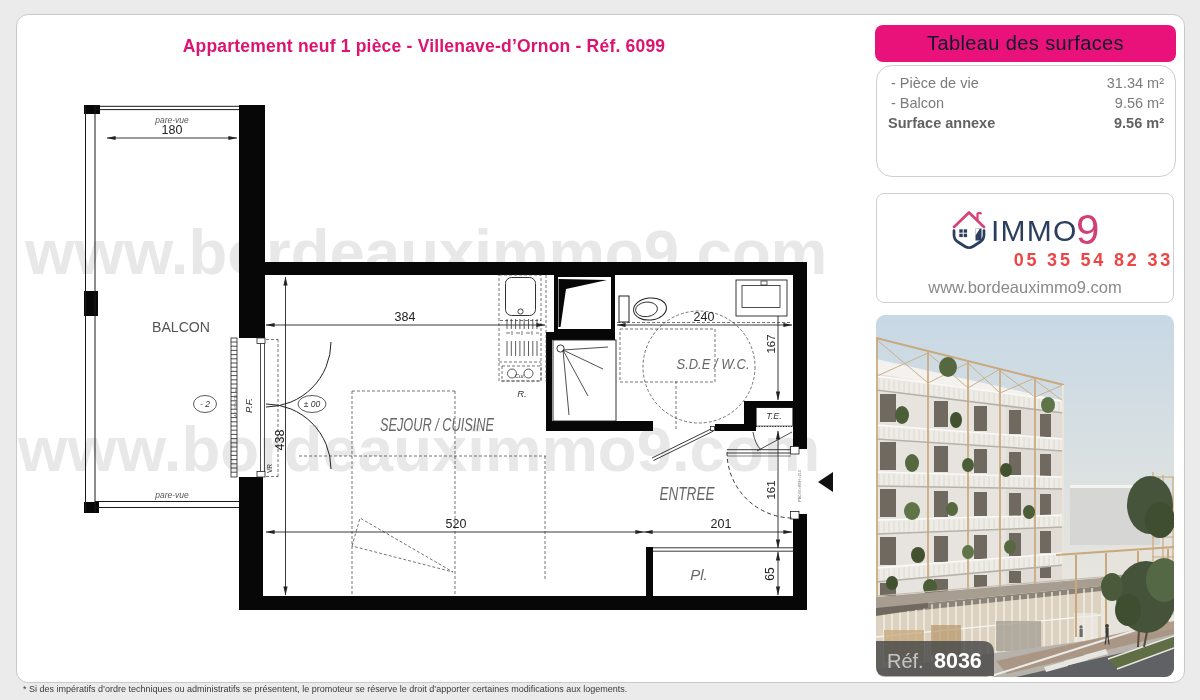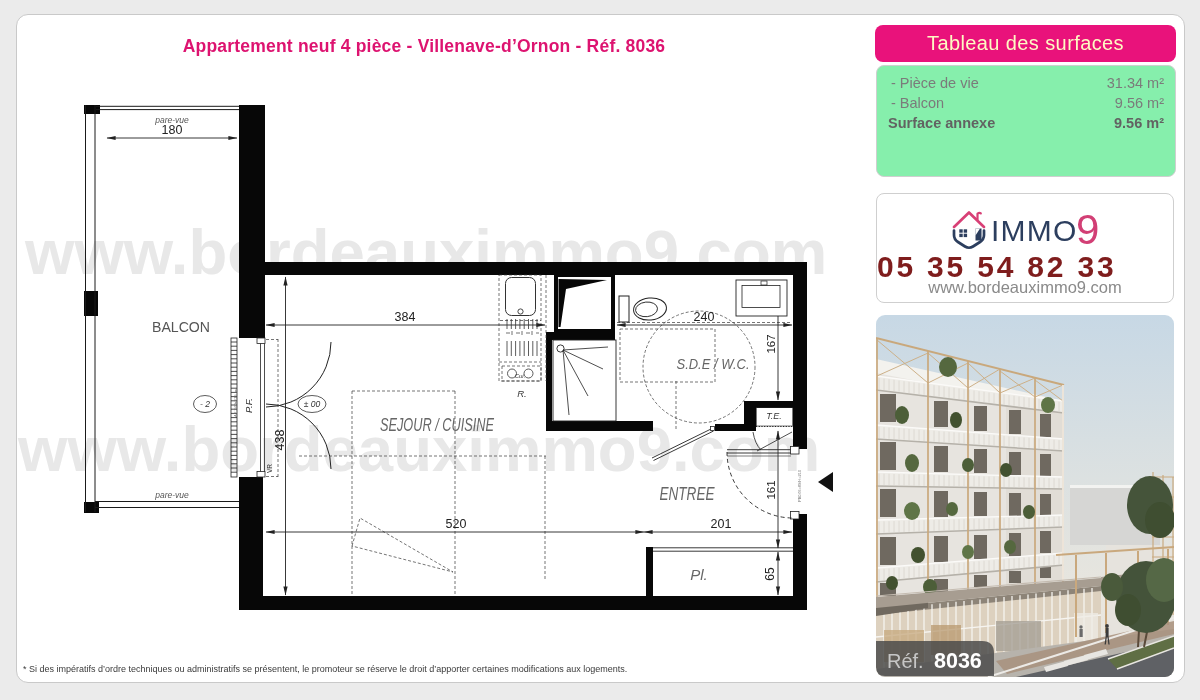--- a/index.html
+++ b/index.html
@@ -1,36 +1,36 @@
 <!DOCTYPE html>
 <html><head>
 <meta charset="utf-8">
 <style>
   html,body{margin:0;padding:0;}
   body{width:1200px;height:700px;background:#ebebeb;font-family:"Liberation Sans",sans-serif;position:relative;overflow:hidden;}
   .panel{position:absolute;left:16px;top:14px;width:1167px;height:667px;background:#ffffff;border:1px solid #c9c9c9;border-radius:12px;}
   .title{position:absolute;left:424px;top:36px;transform:translateX(-50%);white-space:nowrap;color:#dd1370;font-size:17.5px;font-weight:bold;letter-spacing:.2px;}
   .wm{position:absolute;color:#e8e8e8;font-size:63.5px;font-weight:bold;white-space:nowrap;letter-spacing:0px;z-index:1;}
-  .footnote{position:absolute;left:23px;top:664px;font-size:9px;color:#3a3a3a;}
+  .footnote{position:absolute;left:23px;top:684px;font-size:9px;color:#3a3a3a;}
   #plansvg{position:absolute;left:0;top:0;z-index:2;}
-  .card-h{position:absolute;left:875px;top:25px;width:301px;height:37px;background:#e9127b;border-radius:8px;color:#fef9c3;font-size:20px;letter-spacing:.4px;display:flex;align-items:center;justify-content:center;}
-  .card-t{position:absolute;left:876px;top:65px;width:298px;height:110px;background:#86efac;border:1px solid #cfcfcf;border-radius:8px;font-size:14.5px;color:#7b7b7b;}
+  .card-h{position:absolute;left:875px;top:25px;width:301px;height:37px;background:#e9127b;border-radius:8px;color:#0f172a;font-size:20px;letter-spacing:.4px;display:flex;align-items:center;justify-content:center;}
+  .card-t{position:absolute;left:876px;top:65px;width:298px;height:110px;background:#ffffff;border:1px solid #cfcfcf;border-radius:16px;font-size:14.5px;color:#7b7b7b;}
   .row{display:flex;justify-content:space-between;padding:0 11px;height:20px;line-height:20px;}
   .row.b{color:#626262;font-weight:bold;}
   .card-l{position:absolute;left:876px;top:193px;width:296px;height:108px;background:#fff;border:1px solid #cfcfcf;border-radius:8px;}
-  .phone{position:absolute;left:0;right:0;top:56px;text-align:left;color:#7f1d1d;font-weight:bold;font-size:30px;letter-spacing:2.8px;}
+  .phone{position:absolute;left:0;right:0;top:56px;text-align:right;color:#ef4444;font-weight:bold;font-size:18px;letter-spacing:2.8px;}
   .site{position:absolute;left:0;right:0;top:84px;text-align:center;color:#8a8a8a;font-size:16.5px;}
   #photosvg{position:absolute;left:876px;top:315px;z-index:2;}
 </style>
 </head>
 <body>
   <div class="panel"></div>
   <div class="wm" style="left:25px;top:216px;">www.bordeauximmo9.com</div>
   <div class="wm" style="left:18px;top:413px;">www.bordeauximmo9.com</div>
-  <div class="title">Appartement neuf 4 pièce - Villenave-d’Ornon - Réf. 8036</div>
+  <div class="title">Appartement neuf 1 pièce - Villenave-d’Ornon - Réf. 6099</div>
 
   <svg id="plansvg" width="1200" height="700" viewBox="0 0 1200 700">
 <defs>
 <marker id="ar" markerWidth="10" markerHeight="8" refX="8.6" refY="4" orient="auto-start-reverse" markerUnits="userSpaceOnUse">
         <path d="M0,1.9 L9,4 L0,6.1 Z" fill="#222"></path>
       </marker>
 </defs>
 <g fill="#070707">
 <rect x="239" y="105" width="26" height="233"></rect>
 <rect x="265" y="262" width="541" height="13"></rect>

